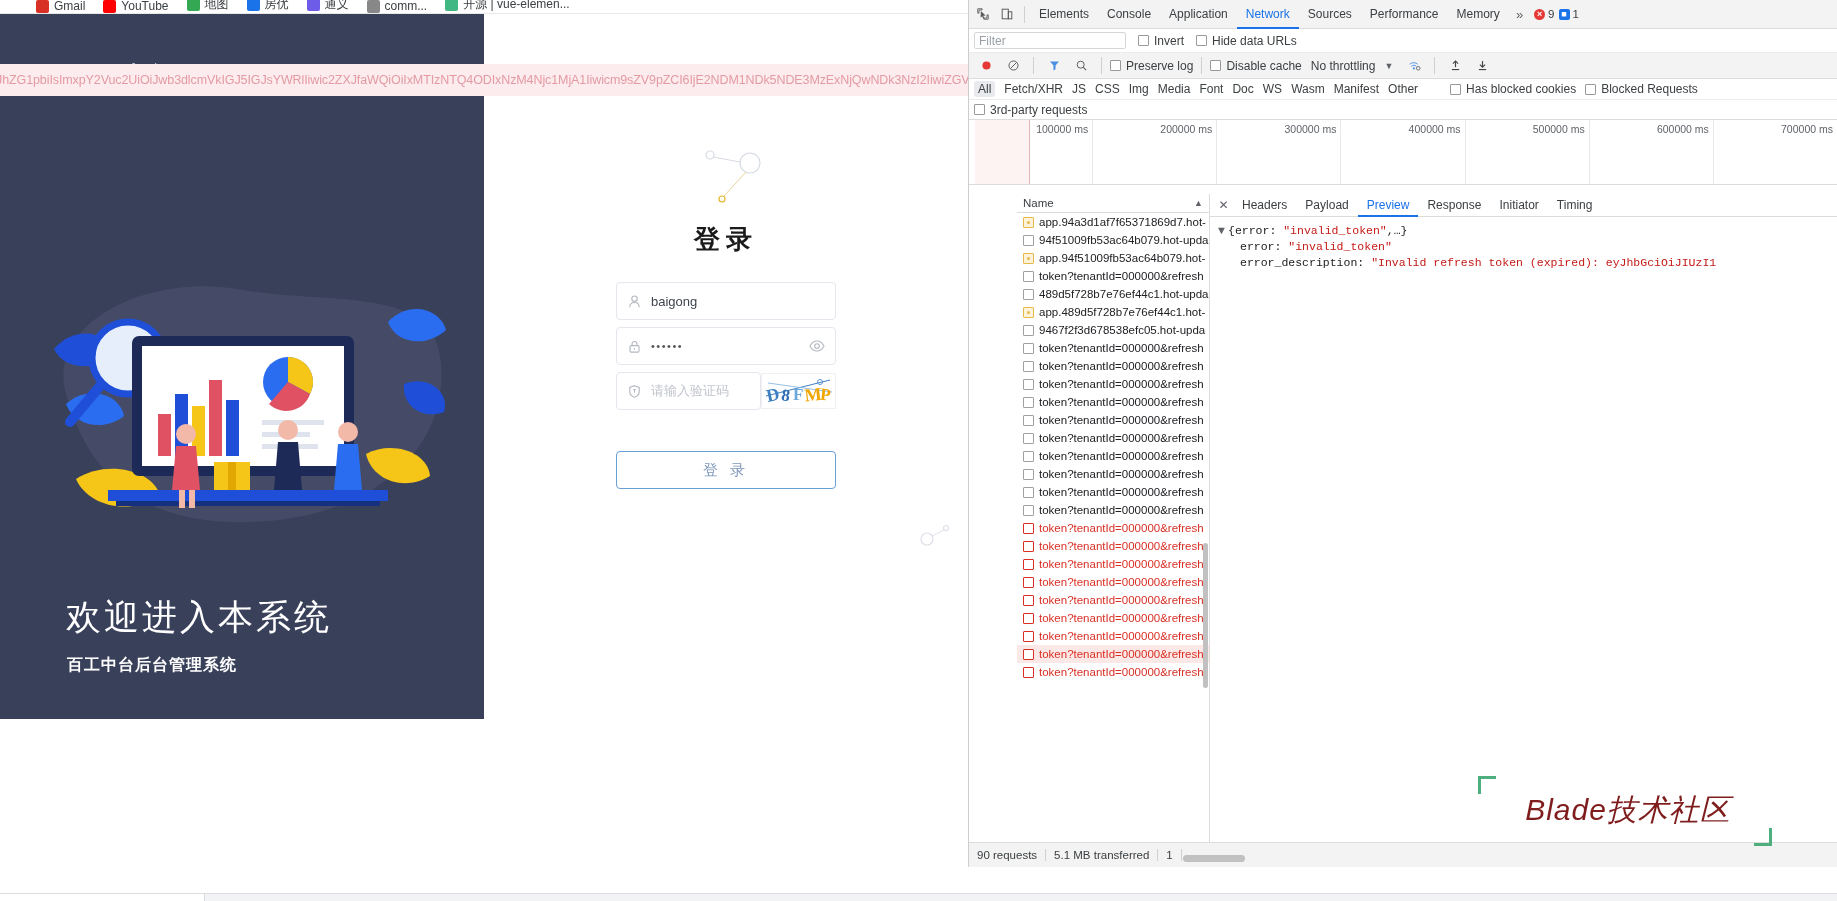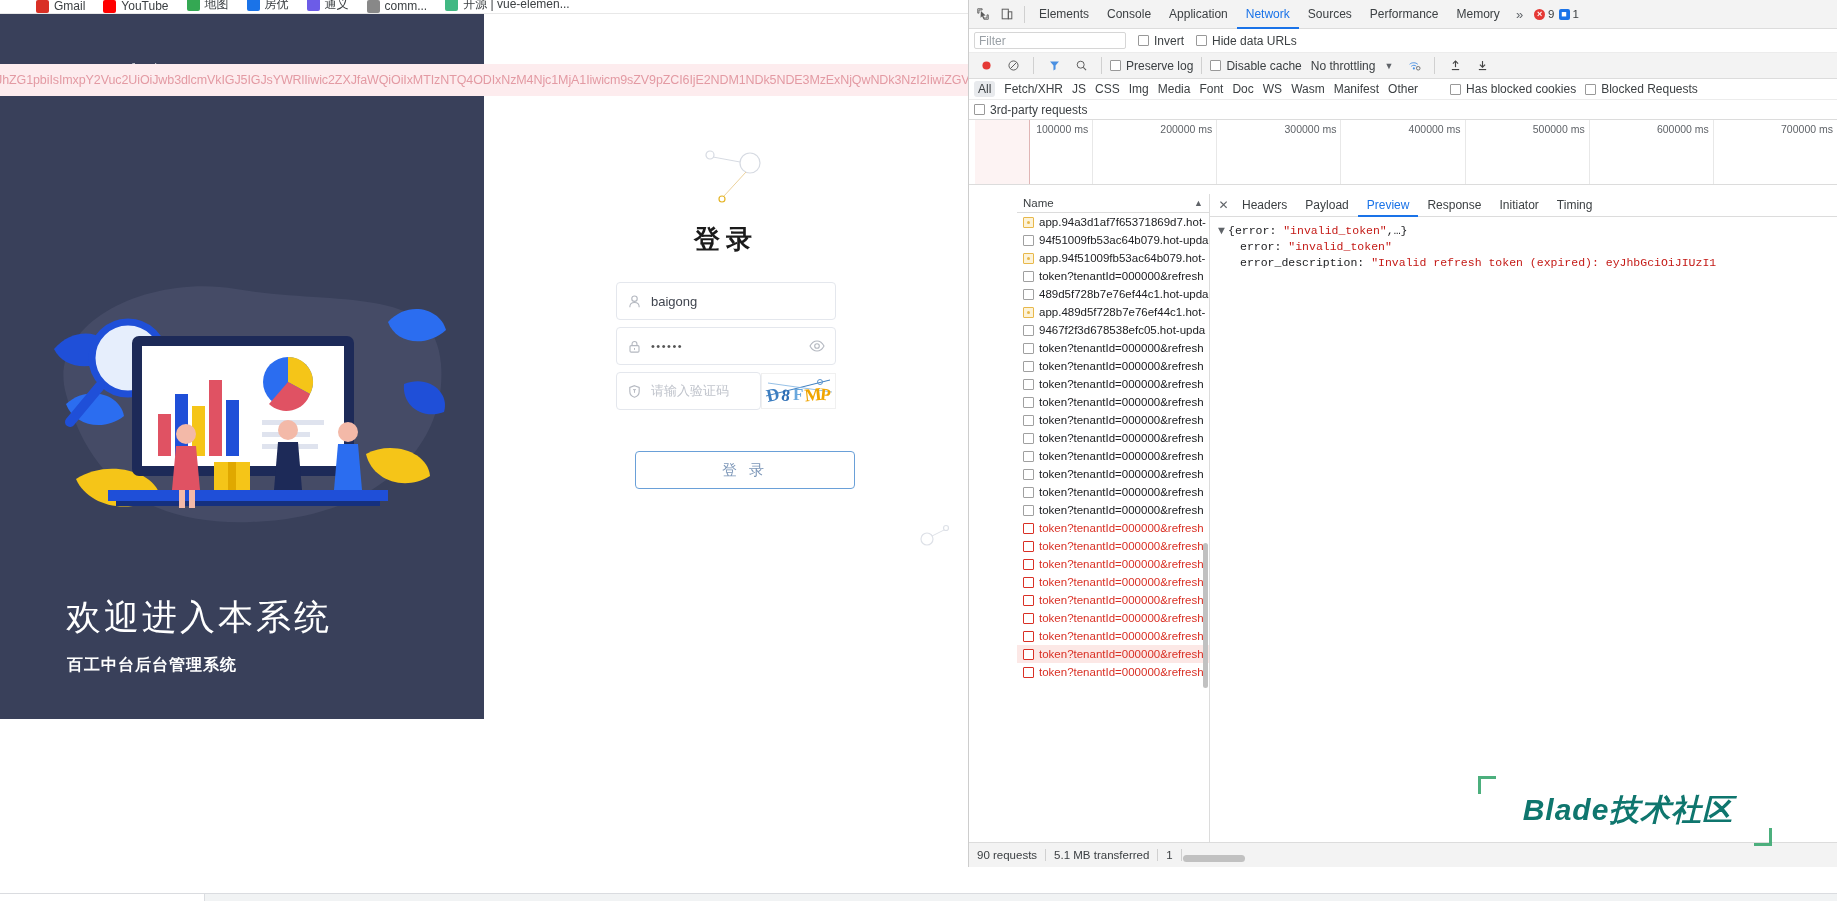--- a/index.html
+++ b/index.html
@@ -81,21 +81,21 @@
 
   #captcha-img {
     position:absolute; left:277px; top:359px; width:75px; height:36px;
     background:#ffffff; border:1px solid #f0f0f0; overflow:hidden;
   }
 
   #login-button {
     position:absolute; left:132px; top:437px; width:220px; height:38px;
     border:1px solid #6aa0d8; border-radius:4px; background:#ffffff;
     color:#7d97b8; font-size:15px; letter-spacing:4px;
-    display:flex; align-items:center; justify-content:center; cursor:pointer;margin-left:19px;
+    display:flex; align-items:center; justify-content:center; cursor:pointer;
   }
 
   
   #error-banner {
     position:absolute; left:0; top:50px; width:968px; height:32px;
     background:#fdecee; display:flex; align-items:center; overflow:hidden;
   }
   #error-banner-text {
     font-size:12.5px; color:#e39aa3; white-space:nowrap; line-height:32px;
     margin-left:-4px; font-family:"Liberation Sans", sans-serif; letter-spacing:-.1px;
@@ -223,21 +223,21 @@
   }
   .st-item { padding:0 8px; border-right:1px solid #d0d0d0; white-space:nowrap; }
   #dt-hscroll { position:absolute; left:200px; bottom:4px; width:660px; height:9px; }
   #dt-hthumb { position:absolute; left:14px; top:1px; width:62px; height:7px; background:#c1c1c1; border-radius:4px;}
 
   
   #blade-watermark {
     position:absolute; left:1478px; top:780px; width:300px; height:60px;
     display:flex; align-items:center; justify-content:center; pointer-events:none;
   }
-  #blade-text { font-size:30px; font-weight:700; color:#0f766e; font-style:italic; letter-spacing:1px; white-space:nowrap;}
+  #blade-text { font-size:30px; font-weight:400; color:#7f1d1d; font-style:italic; letter-spacing:1px; white-space:nowrap;}
   .corner { position:absolute; width:18px; height:18px; border:3px solid #4caf7d;}
   #corner-tl { left:0; top:-4px; border-right:none; border-bottom:none;}
   #corner-br { right:6px; bottom:-6px; border-left:none; border-top:none;}
 </style>
 </head>
 <body>
 
 <div id="bookmark-bar">
     <div class="bm">
       <span class="fav" style="background: rgb(217, 48, 37);"></span>

